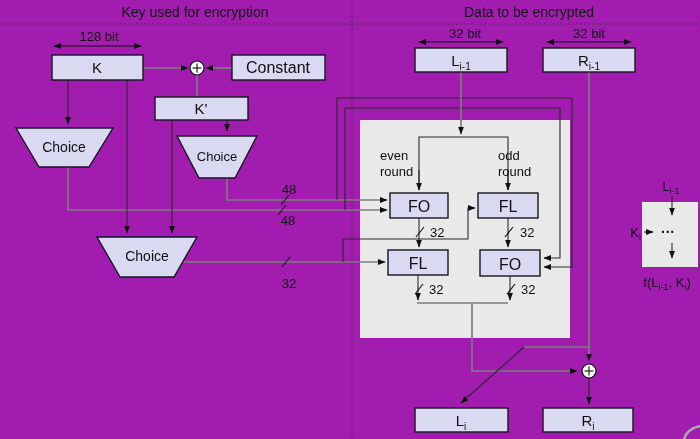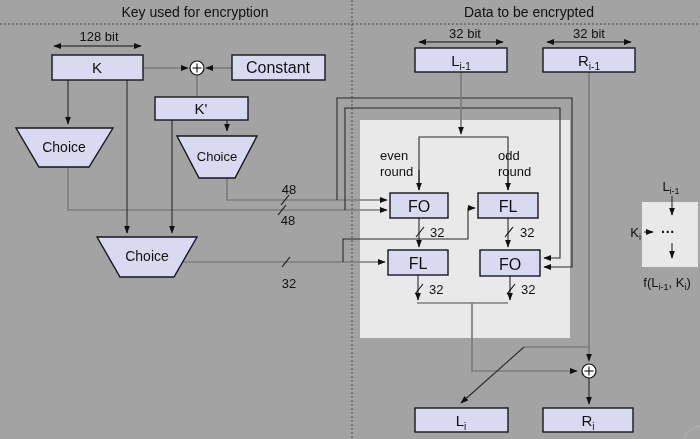--- a/index.html
+++ b/index.html
@@ -1,20 +1,20 @@
 <!DOCTYPE html>
 <html style="--box-fill: #d9d9f2; --box-stroke: #16161f; --panel-fill: #e9e9e9; --line-dark: #2b2b2b; --line-gray: #7d7d7d;"><head>
 <meta charset="utf-8">
 <style>
   :root{
     --box-fill:#d9d9f2; --box-stroke:#16161f; --panel-fill:#e9e9e9;
     --line-dark:#2b2b2b; --line-gray:#7d7d7d;
   }
   html,body{margin:0;padding:0;background:#fff;}
-  .stage{width:700px;height:439px;position:relative;overflow:hidden;background:#a3a3a3;}
+  .stage{width:700px;height:439px;position:relative;overflow:hidden;background:#a21caf;}
   svg text{font-family:"Liberation Sans","DejaVu Sans",sans-serif;fill:#101010;}
   .box{fill:var(--box-fill);stroke:var(--box-stroke);stroke-width:1.4;}
   .panel{fill:var(--panel-fill);stroke:none;}
   .w1{stroke:var(--line-dark);stroke-width:1.1;fill:none;}
   .w2{stroke:var(--line-gray);stroke-width:1.7;fill:none;}
   .dash{stroke:#3c3c3c;stroke-width:0.9;stroke-dasharray:2 2;fill:none;}
   .meas{stroke:#101010;stroke-width:1.1;fill:none;}
   .xor{fill:#fff;stroke:#101010;stroke-width:1.2;}
   .tick{stroke:#101010;stroke-width:1.1;}
   .arc{stroke:#ababab;stroke-width:2.5;fill:none;}

